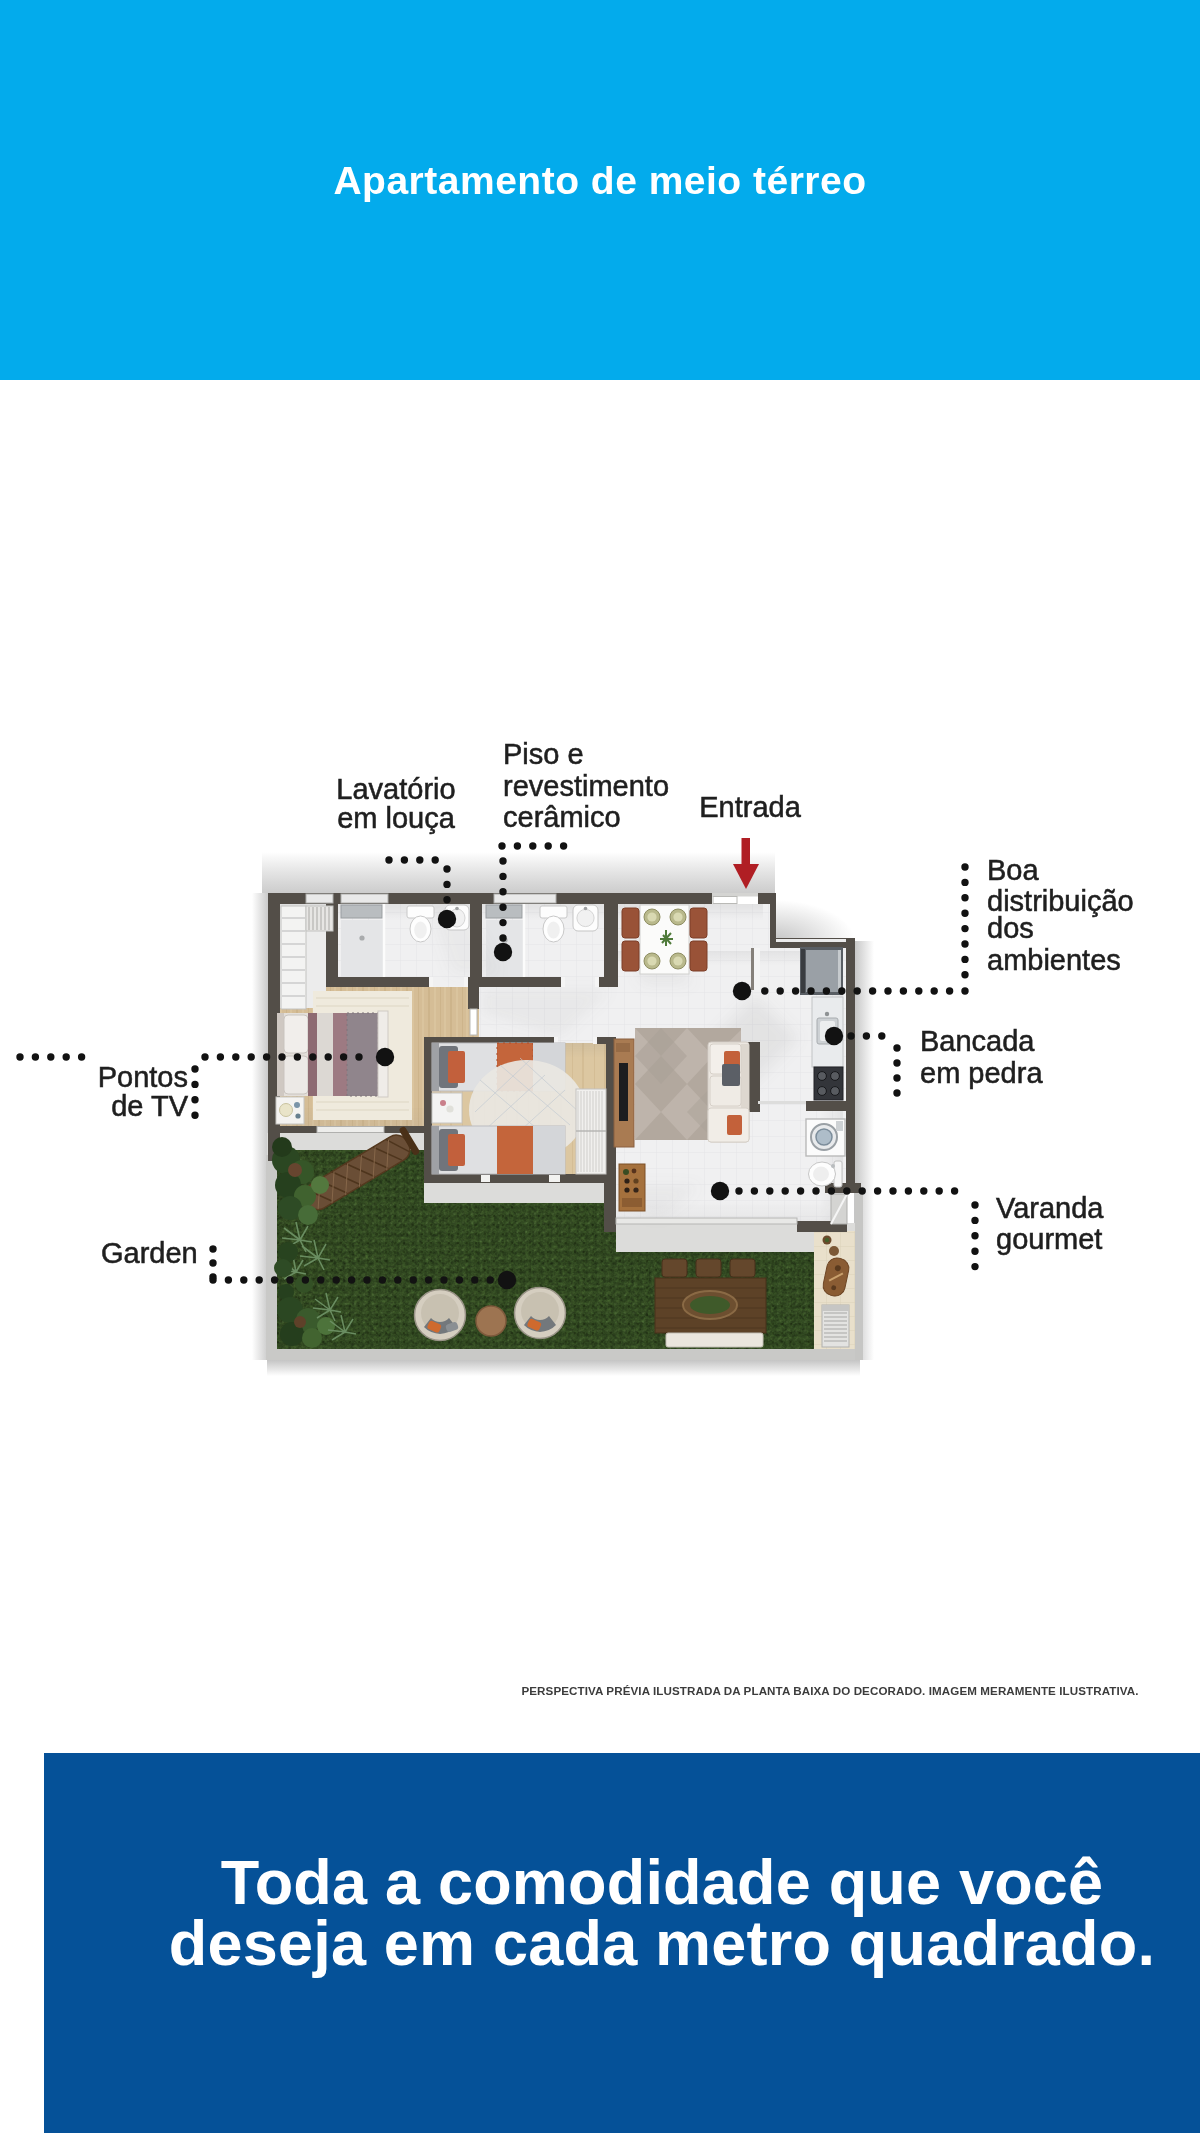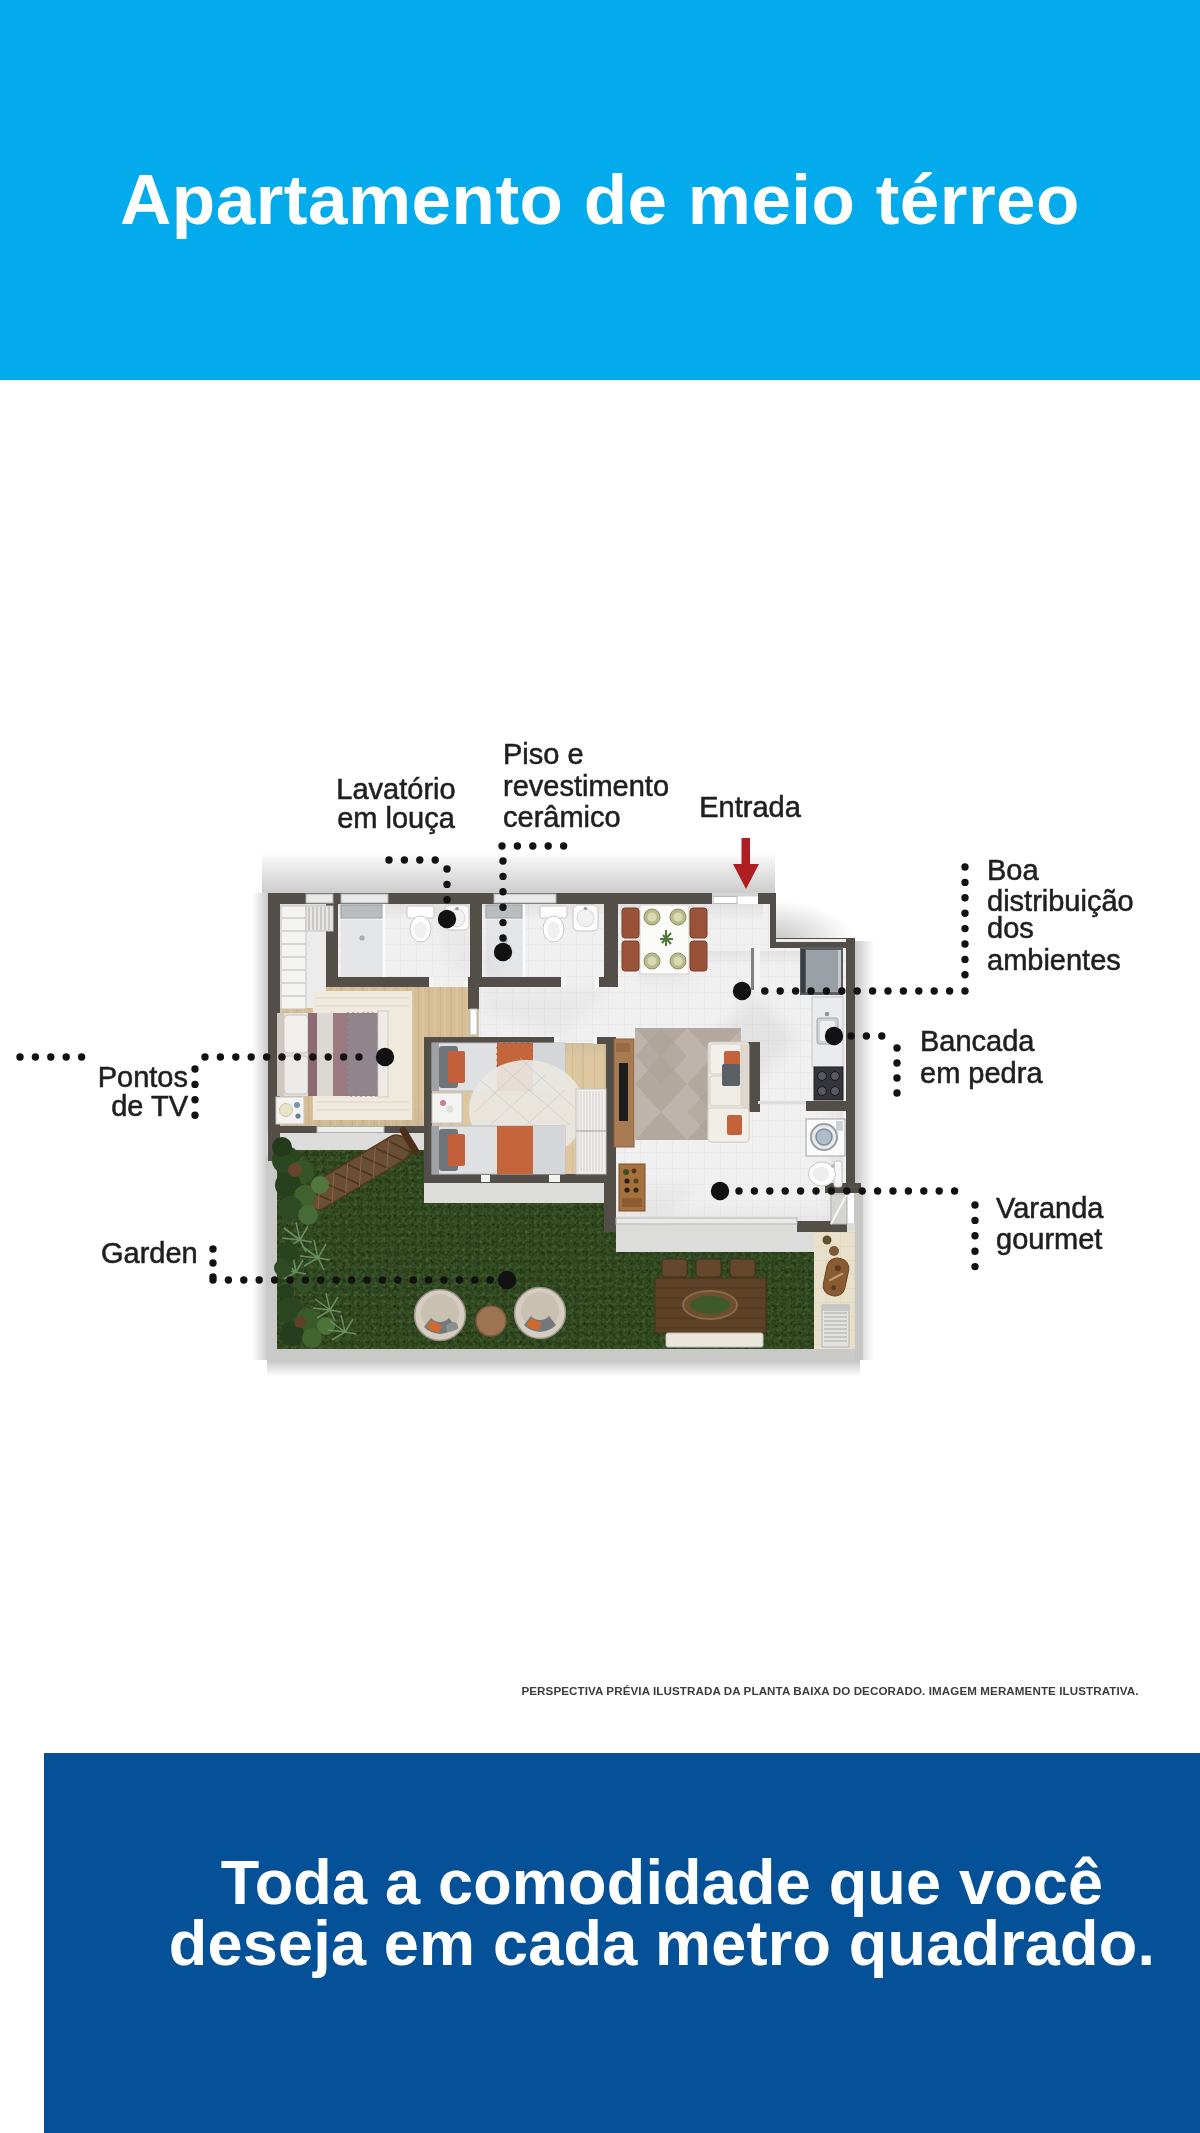--- a/index.html
+++ b/index.html
@@ -1,21 +1,21 @@
 <!DOCTYPE html>
 <html lang="pt-br"><head>
 <meta charset="utf-8">
 <title>Apartamento de meio térreo</title>
 <style>
   html,body{margin:0;padding:0;background:#fff;}
   body{width:1200px;height:2133px;position:relative;overflow:hidden;
        font-family:"Liberation Sans", sans-serif;}
   .topbanner{position:absolute;left:0;top:0;width:1200px;height:380px;background:#03abec;}
   .topbanner h1{margin:0;position:absolute;top:159px;left:0;width:1200px;
-       text-align:center;color:#fff;font-size:71px;font-weight:bold;letter-spacing:0.5px;}
+       text-align:center;color:#fff;font-size:39px;font-weight:bold;letter-spacing:0.5px;}
   .plan{position:absolute;left:0;top:700px;width:1200px;height:700px;}
   .caption{position:absolute;top:1684px;left:0;width:1660px;text-align:center;
        font-size:11.6px;font-weight:bold;color:#3c3c3c;letter-spacing:0.1px;}
   .botbanner{position:absolute;left:0;top:1753px;width:1200px;height:380px;background:#055198;margin-left:44px;}
   .botbanner .t{margin:0;position:absolute;top:99px;left:18px;width:1200px;text-align:center;
        color:#fff;font-size:63px;font-weight:bold;line-height:61px;letter-spacing:0.2px;}
 </style>
 </head>
 <body>
 

